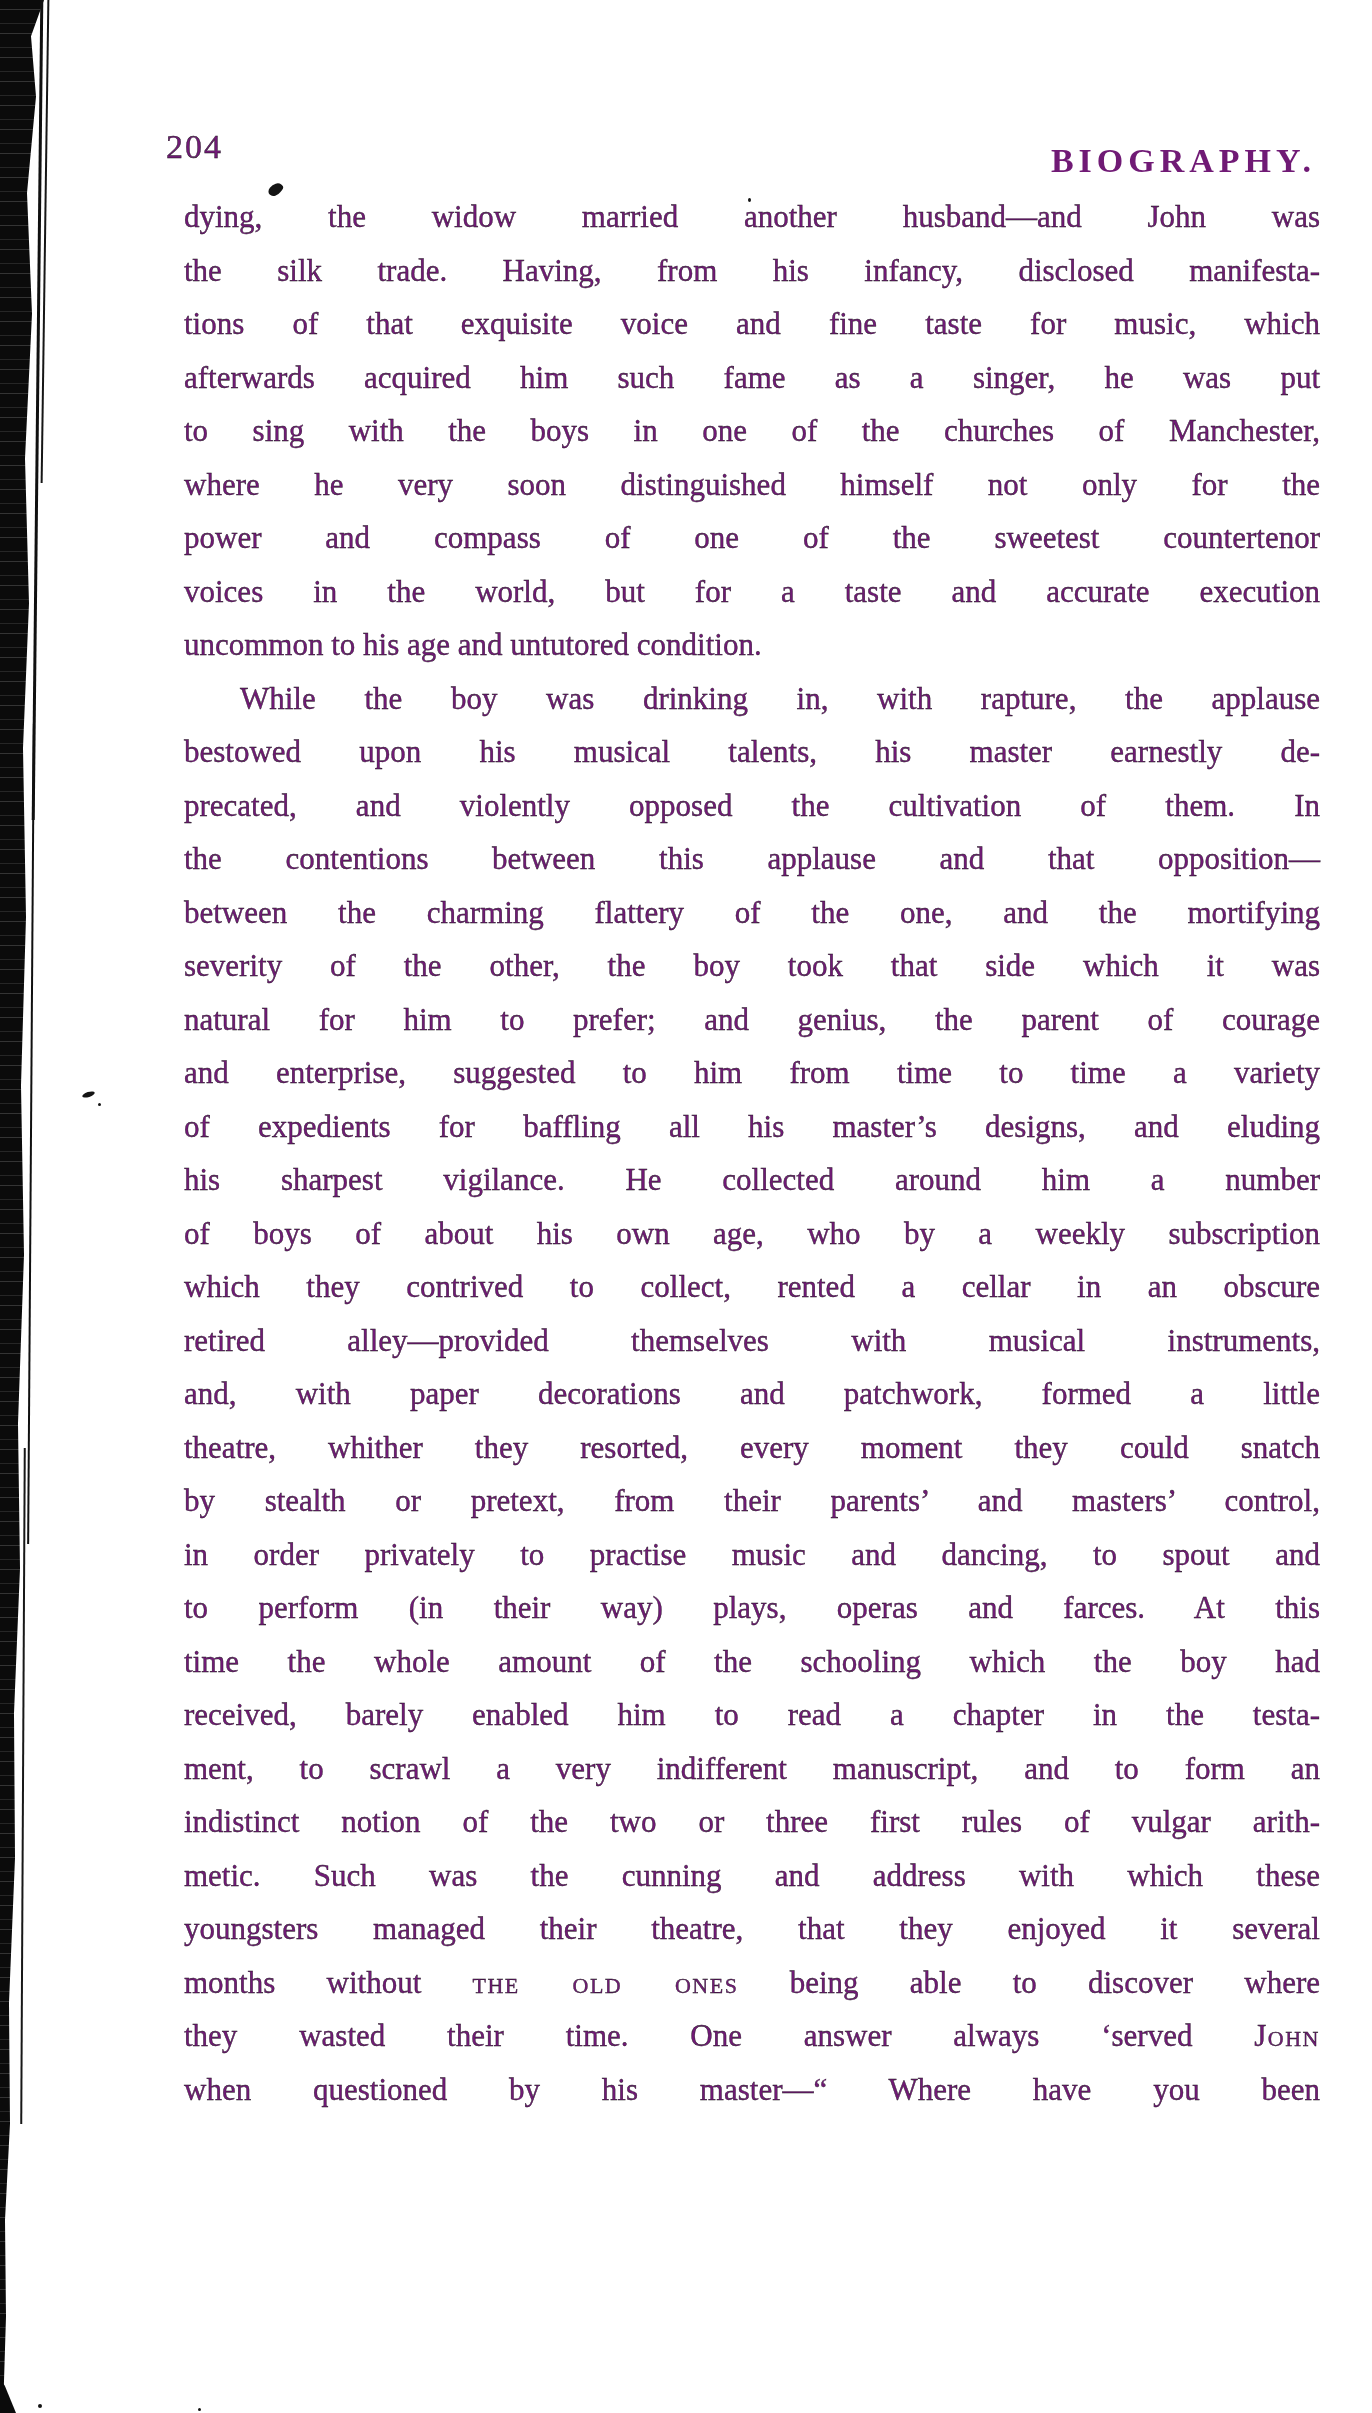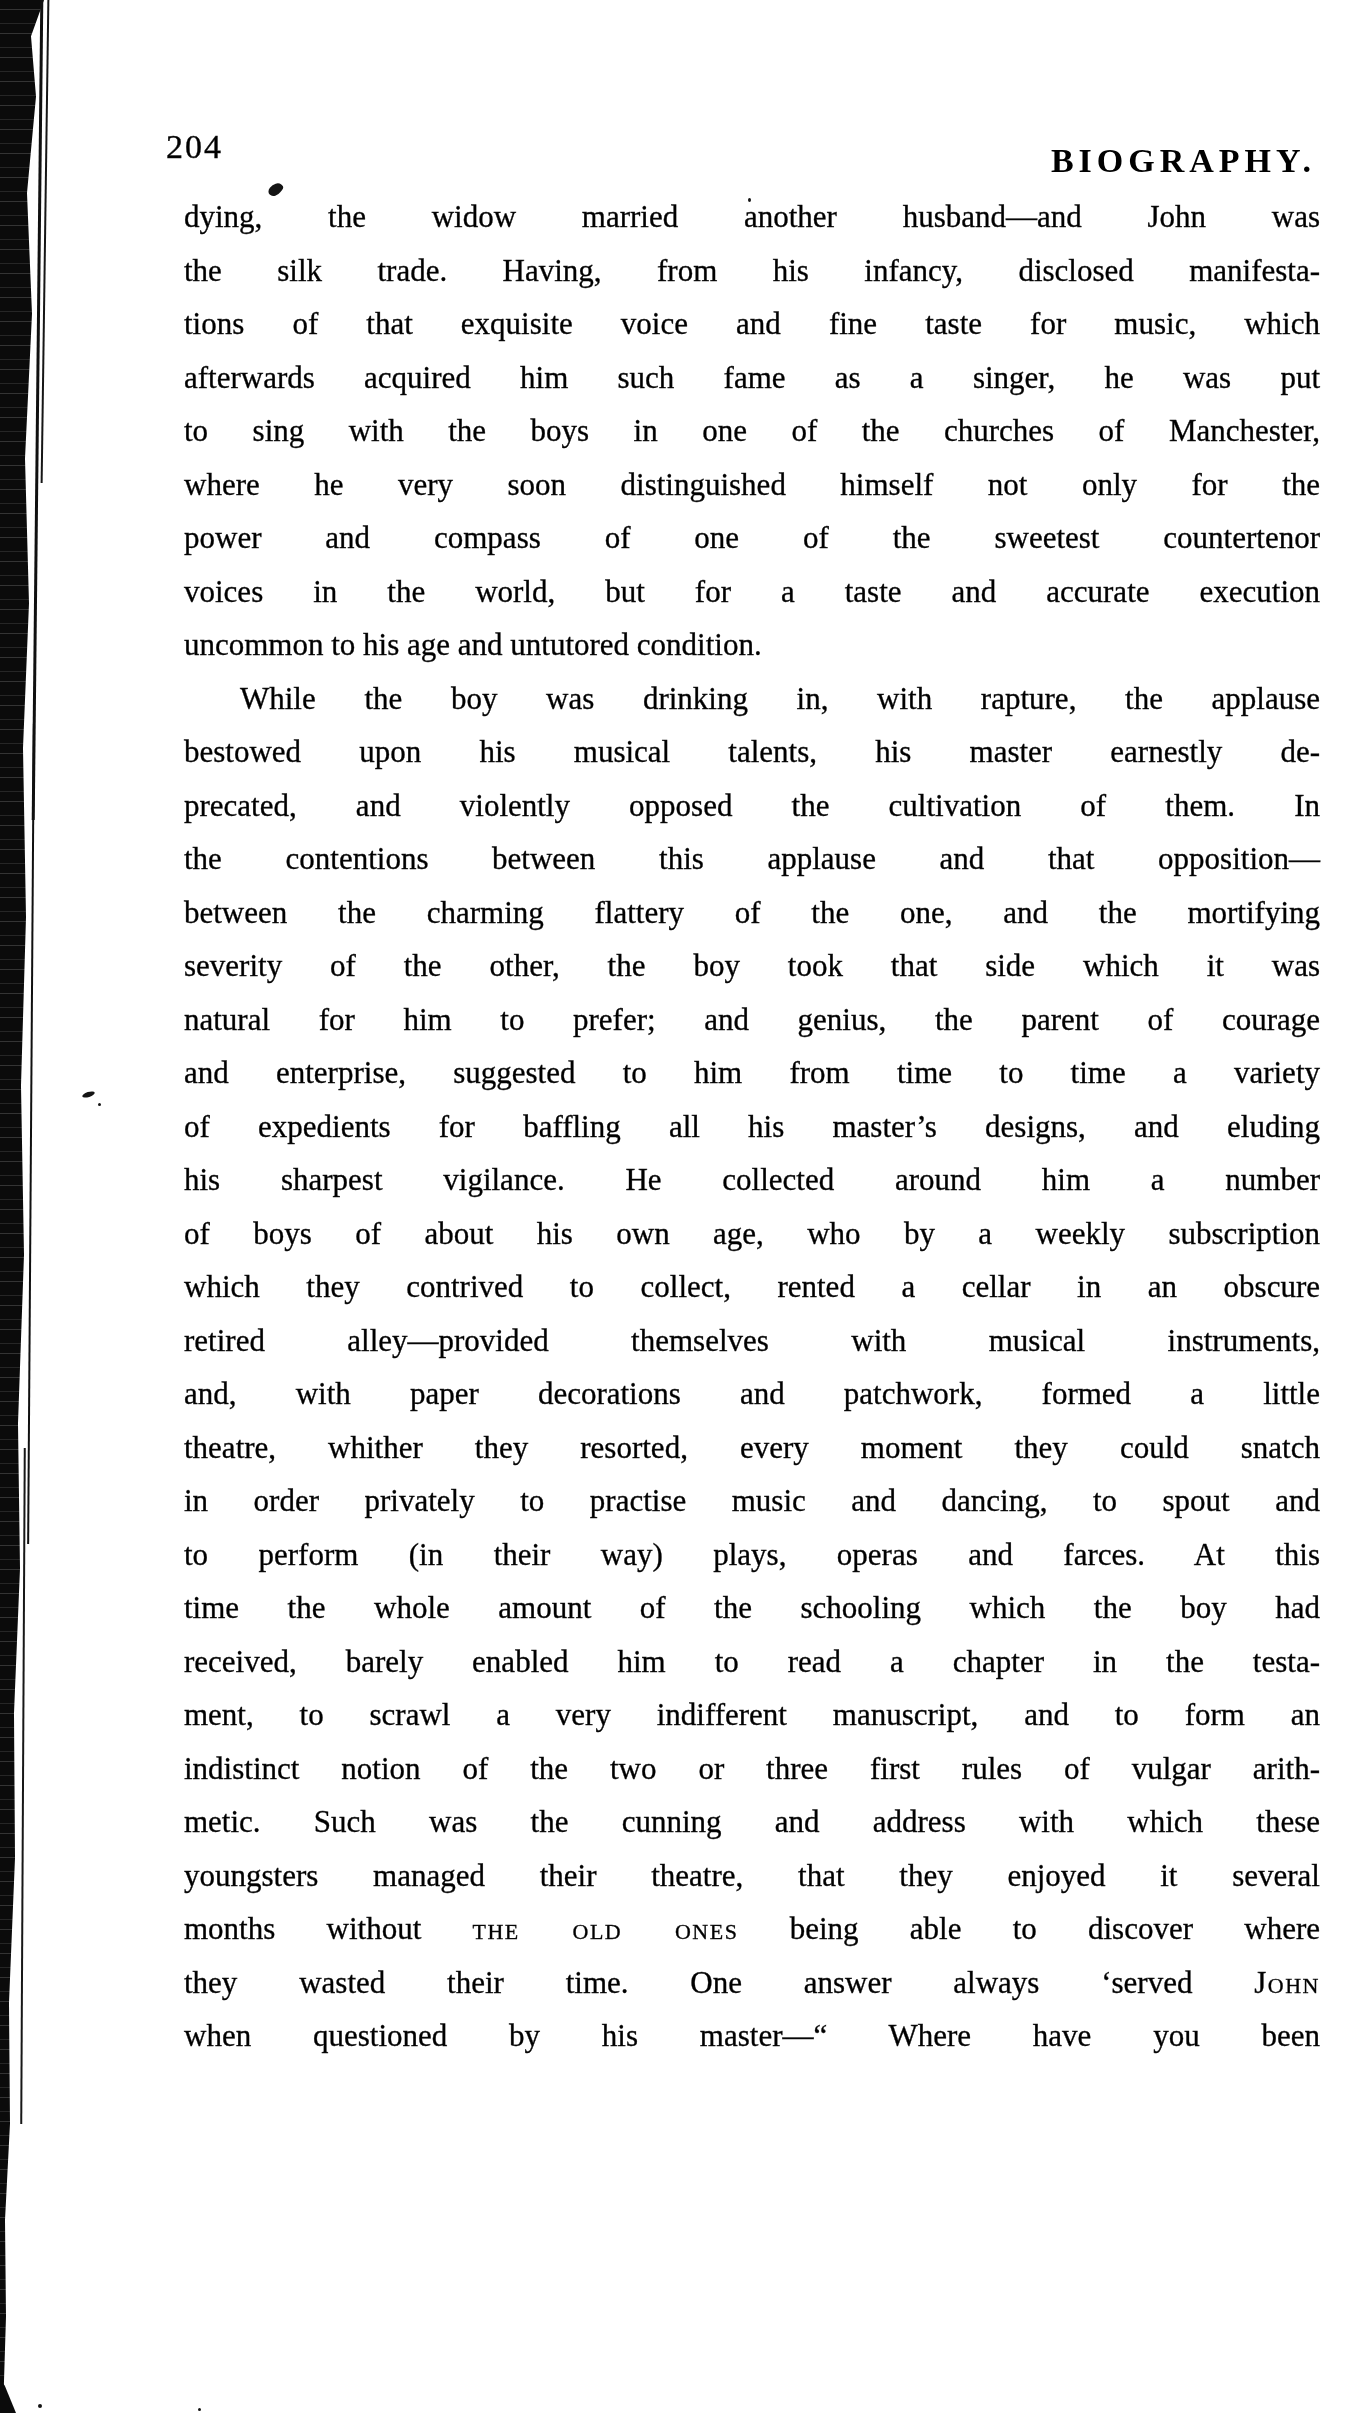--- a/index.html
+++ b/index.html
@@ -5,21 +5,21 @@
   html, body { margin: 0; padding: 0; }
   body { background: #e8e8e8; }
 
   .screen {
     position: relative;
     width: 1372px;
     height: 2413px;
     background: #ffffff;
     overflow: hidden;
     font-family: "Liberation Serif", "DejaVu Serif", serif;
-    color: #000000;
+    color: #701a75;
   }
 
   
   .binding {
     position: absolute; left: 0; top: 0; width: 60px; height: 100%;
     pointer-events: none;
   }
   .binding-main {
     position: absolute; left: 0; top: 0; width: 52px; height: 100%;
     background: #0b0b0b;
@@ -127,20 +127,21 @@
       <div class="line"><span class="seg-normal">severity of the other, the boy took that side which it was</span></div>
       <div class="line"><span class="seg-normal">natural for him to prefer; and genius, the parent of courage</span></div>
       <div class="line"><span class="seg-normal">and enterprise, suggested to him from time to time a variety</span></div>
       <div class="line"><span class="seg-normal">of expedients for baffling all his master’s designs, and eluding</span></div>
       <div class="line"><span class="seg-normal">his sharpest vigilance.  He collected around him a number</span></div>
       <div class="line"><span class="seg-normal">of boys of about his own age, who by a weekly subscription</span></div>
       <div class="line"><span class="seg-normal">which they contrived to collect, rented a cellar in an obscure</span></div>
       <div class="line"><span class="seg-normal">retired alley—provided themselves with musical instruments,</span></div>
       <div class="line"><span class="seg-normal">and, with paper decorations and patchwork, formed a little</span></div>
       <div class="line"><span class="seg-normal">theatre, whither they resorted, every moment they could snatch</span></div>
+      <div class="line"><span class="seg-normal">by stealth or pretext, from their parents’ and masters’ control,</span></div>
       <div class="line"><span class="seg-normal">in order privately to practise music and dancing, to spout and</span></div>
       <div class="line"><span class="seg-normal">to perform (in their way) plays, operas and farces.  At this</span></div>
       <div class="line"><span class="seg-normal">time the whole amount of the schooling which the boy had</span></div>
       <div class="line"><span class="seg-normal">received, barely enabled him to read a chapter in the testa-</span></div>
       <div class="line"><span class="seg-normal">ment, to scrawl a very indifferent manuscript, and to form an</span></div>
       <div class="line"><span class="seg-normal">indistinct notion of the two or three first rules of vulgar arith-</span></div>
       <div class="line"><span class="seg-normal">metic.  Such was the cunning and address with which these</span></div>
       <div class="line"><span class="seg-normal">youngsters </span><span class="seg-italic">managed</span><span class="seg-normal"> their theatre, that they enjoyed it several</span></div>
       <div class="line"><span class="seg-normal">months without </span><span class="seg-smallcaps">the old ones</span><span class="seg-normal"> being able to discover where</span></div>
       <div class="line"><span class="seg-normal">they wasted their time.  One answer always ‘served </span><span class="seg-smallcaps">John</span></div>

